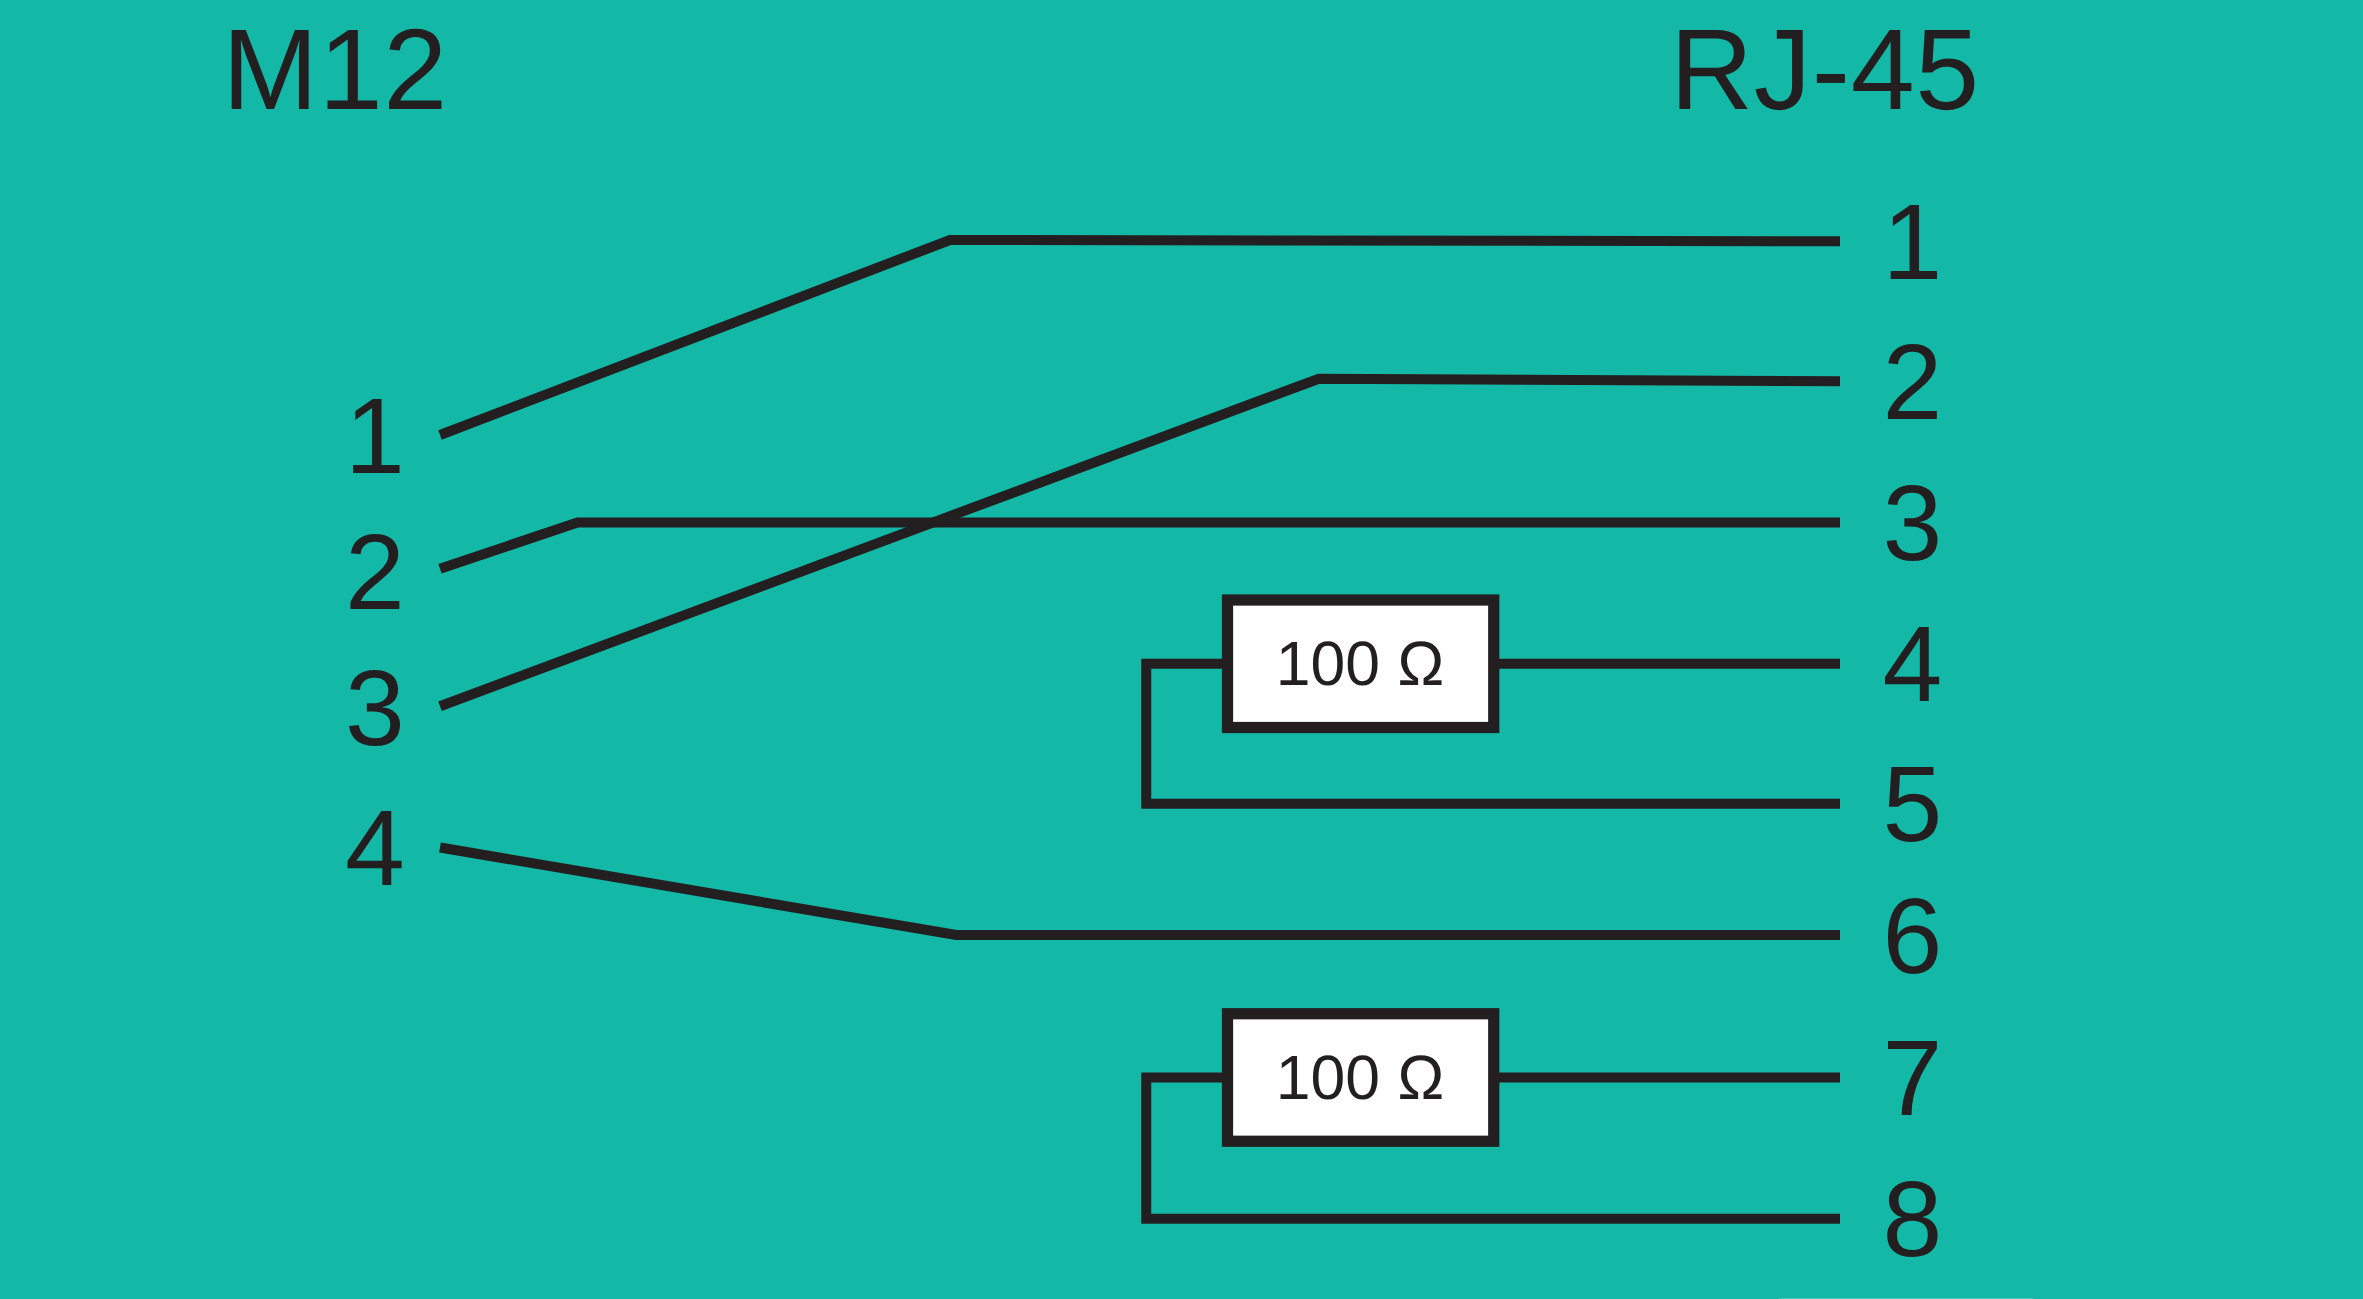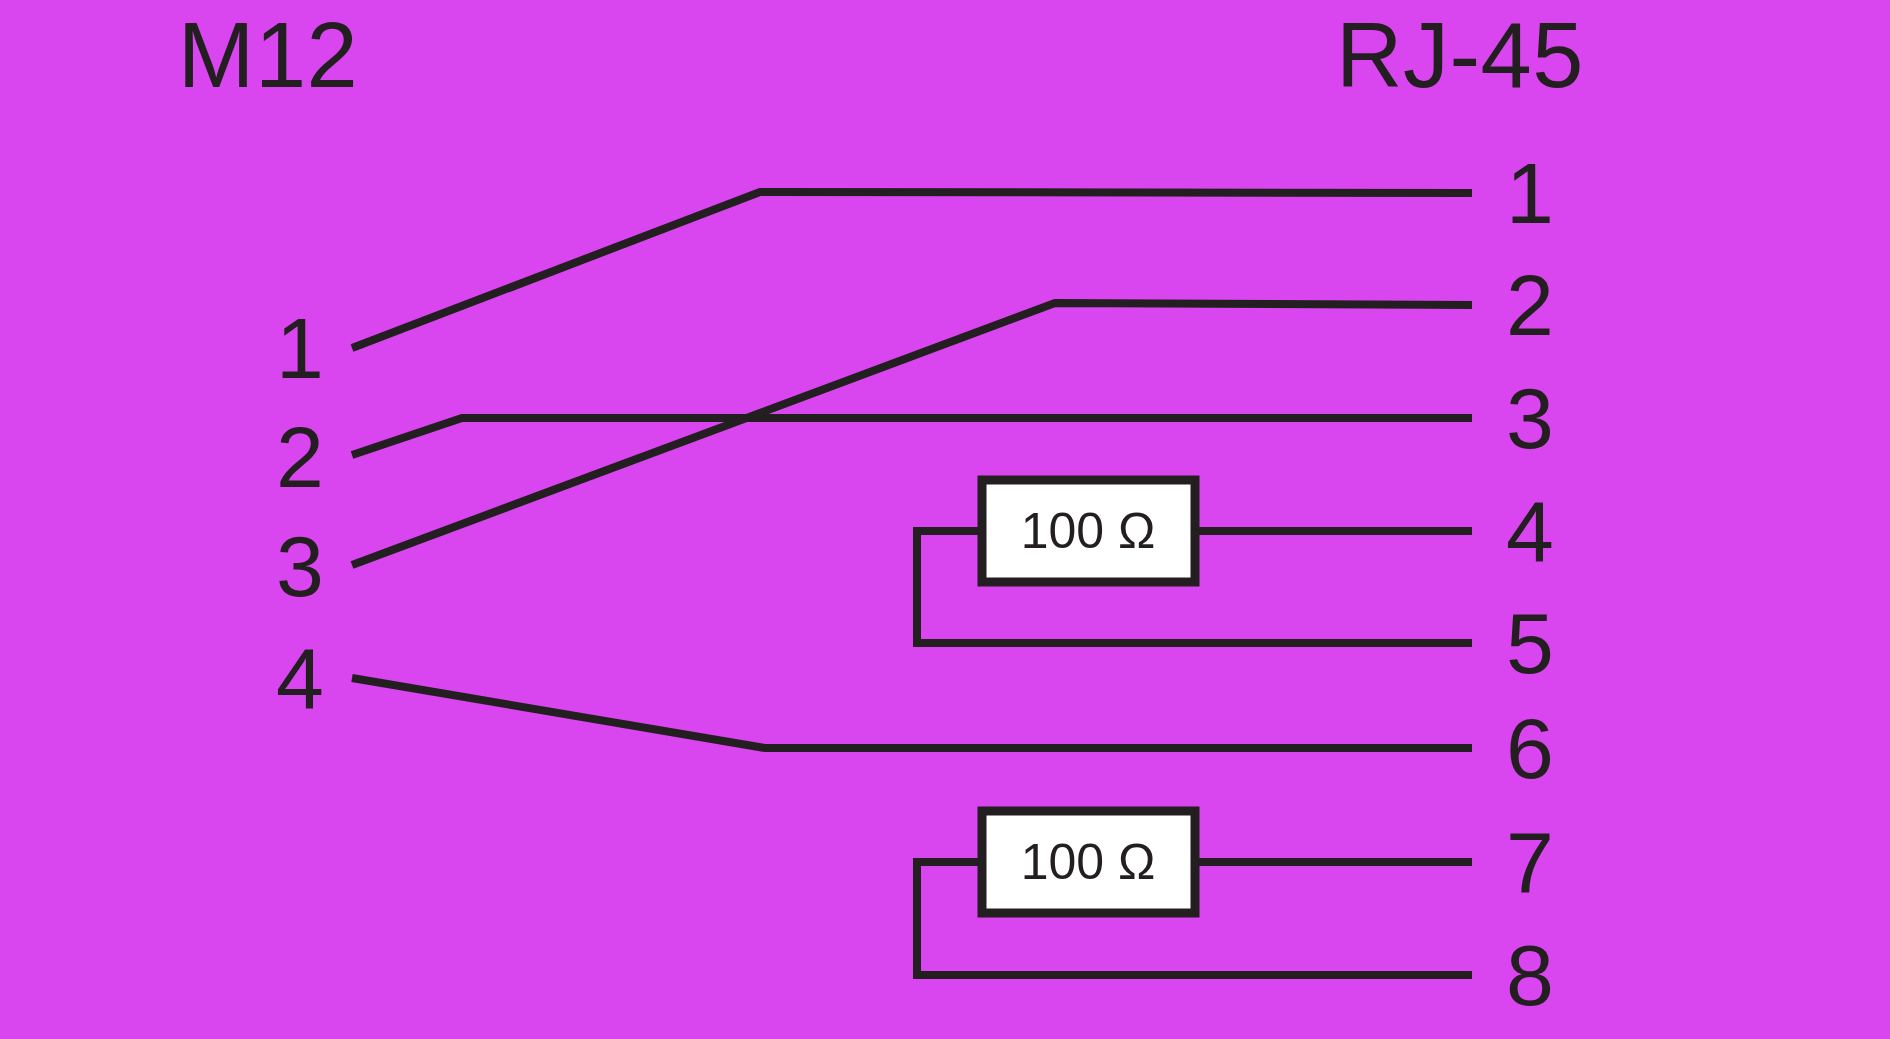--- a/index.html
+++ b/index.html
@@ -13,21 +13,21 @@
     height: 1039px;
     overflow: hidden;
     font-family: "Liberation Sans", sans-serif;
     color: #231f20;
     position: relative;
   }
   #diagram-root {
     position: relative;
     width: 1890px;
     height: 1039px;
-    background: #d946ef;
+    background: #14b8a6;
   }
   #wiring-svg {
     position: absolute;
     left: 0;
     top: 0;
     width: 1890px;
     height: 1039px;
     display: block;
   }
   .conn-header {

